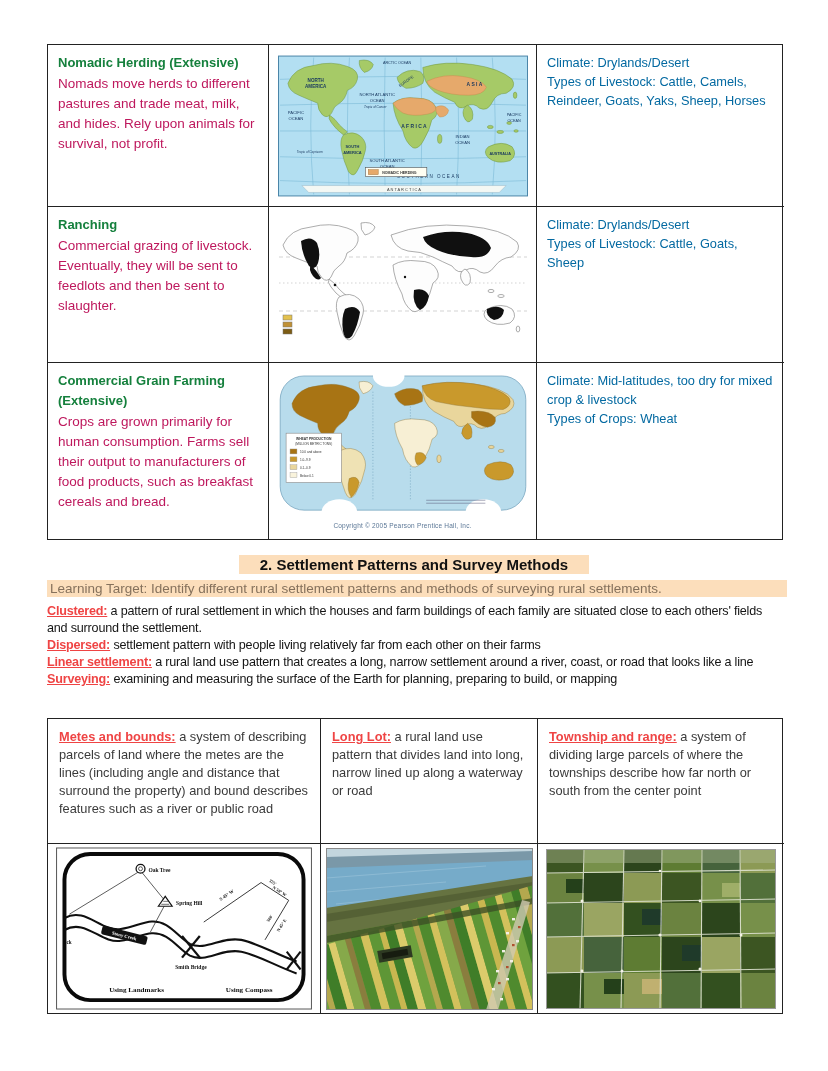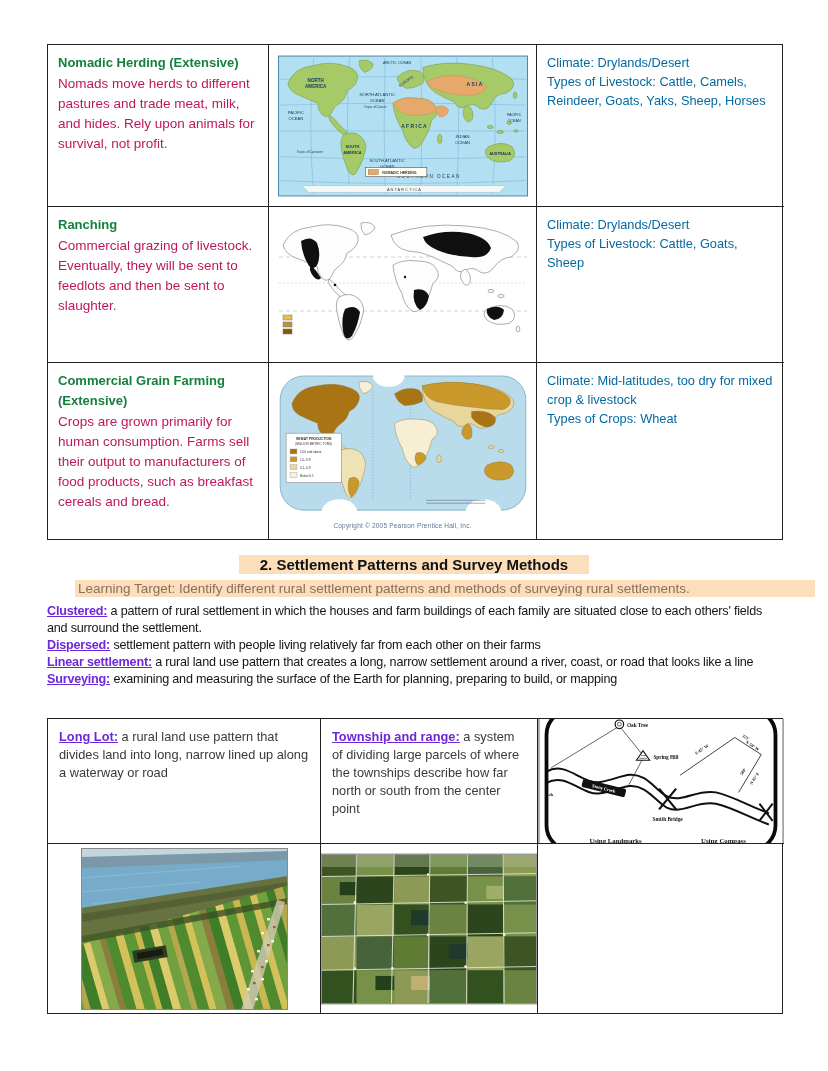--- a/index.html
+++ b/index.html
@@ -31,29 +31,29 @@
   .map-cell { display:flex; align-items:center; justify-content:center; flex-direction:column; background:#fff; }
 
   
   .section-heading {
     position:absolute; left:0; top:556px; width:100%;
     text-align:center; font-size:15px; font-weight:bold; color:#111;
   }
   .hl { background:#fcdebb; padding:1px 21px; }
   .learning-target {
     position:absolute; left:47px; top:580px; width:740px;
-    font-size:13.5px; color:#85715c;margin-left:28px;
+    font-size:13.5px; color:#85715c;
   }
   .hl-lt { background:#fcdebb; padding:1px 3px; display:inline-block; width:100%; }
   .defs {
     position:absolute; left:47px; top:603px; width:726px;
     font-size:12.6px; line-height:17px; color:#141414; letter-spacing:-0.2px;
   }
   .defs p { margin:0; }
-  .term { font-weight:bold; text-decoration:underline; color:#6d28d9; }
+  .term { font-weight:bold; text-decoration:underline; color:#ef4444; }
 
   
   .survey-table {
     position:absolute; left:47px; top:718px;
     display:grid;
     grid-template-columns:273px 217px 246px;
     grid-template-rows:125px 169px;
     border:1.5px solid #222;
     width:736px;
   }
@@ -276,20 +276,23 @@
 
   <div class="defs">
     <p><span class="term">Clustered:</span><span> a pattern of rural settlement in which the houses and farm buildings of each family are situated close to each others' fields and surround the settlement.</span></p>
     <p><span class="term">Dispersed:</span><span> settlement pattern with people living relatively far from each other on their farms</span></p>
     <p><span class="term">Linear settlement:</span><span> a rural land use pattern that creates a long, narrow settlement around a river, coast, or road that looks like a line</span></p>
     <p><span class="term">Surveying:</span><span> examining and measuring the surface of the Earth for planning, preparing to build, or mapping</span></p>
   </div>
 
   <div class="survey-table">
 
+    <div class="cell survey-text">
+      <span class="term">Metes and bounds:</span><span> a system of describing parcels of land where the metes are the lines (including angle and distance that surround the property) and bound describes features such as a river or public road</span>
+    </div>
     <div class="cell survey-text">
       <span class="term">Long Lot:</span><span> a rural land use pattern that divides land into long, narrow lined up along a waterway or road</span>
     </div>
     <div class="cell survey-text">
       <span class="term">Township and range:</span><span> a system of dividing large parcels of where the townships describe how far north or south from the center point</span>
     </div>
 
     <div class="cell survey-img">
       <svg width="260" height="163" viewBox="0 0 260 165">
         <rect x="1" y="1" width="258" height="163" fill="#ffffff" stroke="#555" stroke-width="1"></rect>

